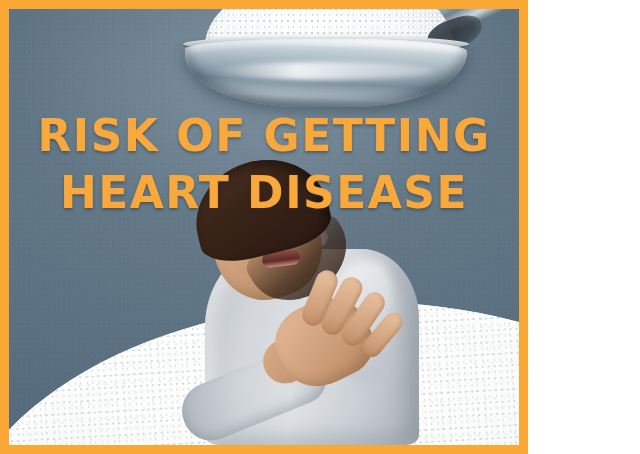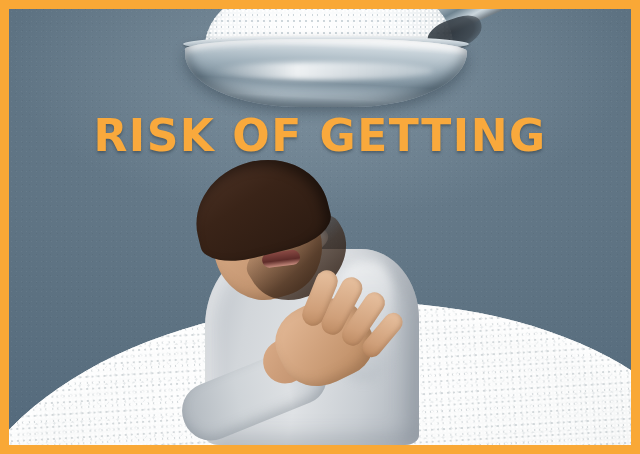--- a/index.html
+++ b/index.html
@@ -8,21 +8,21 @@
     padding: 0;
     background: #ffffff;
   }
   body {
     font-family: "Liberation Sans", sans-serif;
   }
 
   
   .poster {
     position: relative;
-    width: 640px;
+    width: 528px;
     height: 454px;
     overflow: hidden;
     box-sizing: border-box;
     border: 9px solid #f9a836;
     background: #5f7383;
   }
 
   
   .backdrop {
     position: absolute;
@@ -389,15 +389,16 @@
     <div class="wrist"></div>
     <div class="hand"></div>
     <div class="finger f1"></div>
     <div class="finger f2"></div>
     <div class="finger f3"></div>
     <div class="finger f4"></div>
   </div>
 
   <div class="headline">
     <span class="headline-line">RISK OF GETTING</span>
+    <span class="headline-line">HEART DISEASE</span>
   </div>
 
 </div>
 
 </body></html>

